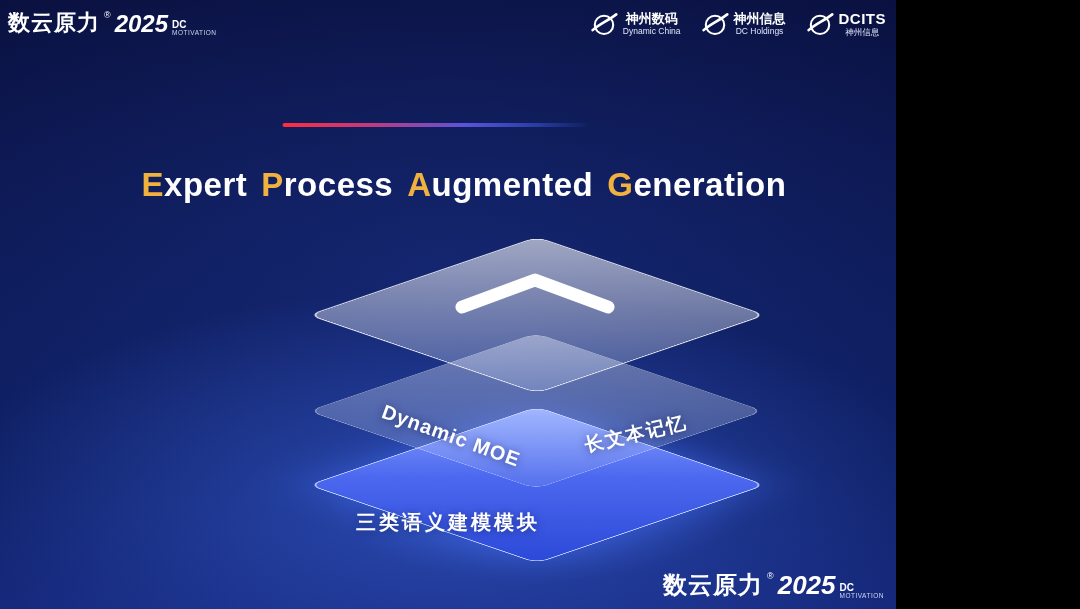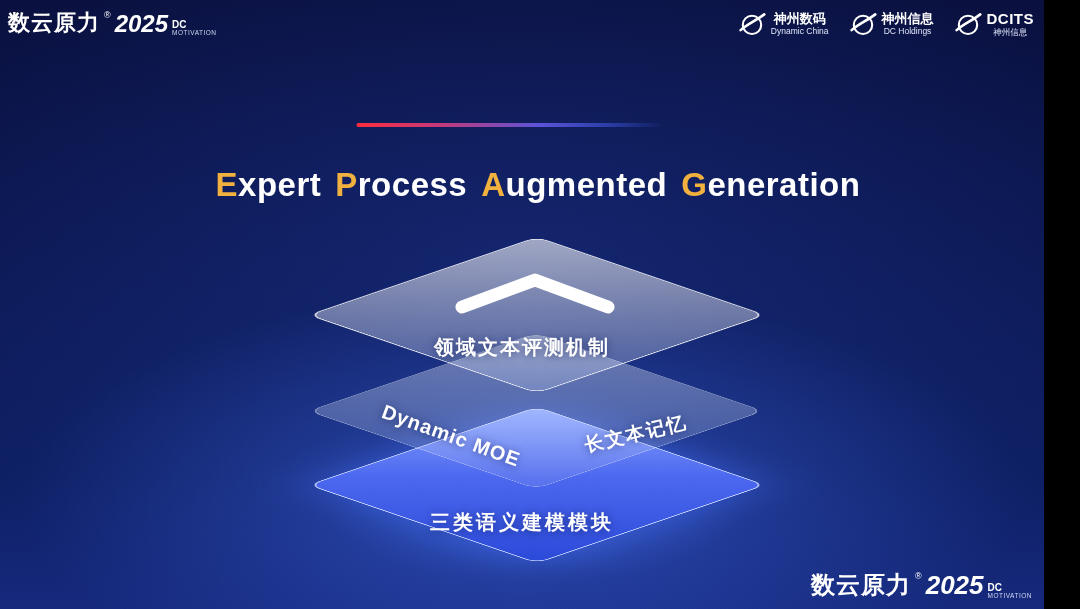--- a/index.html
+++ b/index.html
@@ -1,17 +1,17 @@
 <!DOCTYPE html>
 <html><head>
 <meta charset="utf-8">
 <style>
   html,body{margin:0;padding:0;background:#000;}
   .slide{
-    position:relative;width:1044px;height:609px;overflow:hidden;
+    position:relative;width:896px;height:609px;overflow:hidden;
     font-family:"Liberation Sans","DejaVu Sans",sans-serif;color:#fff;
     background:
       radial-gradient(ellipse 720px 300px at 50% 82%, rgba(62,104,230,0.55), rgba(20,40,120,0) 70%),
       radial-gradient(ellipse 900px 480px at 50% 45%, rgba(32,56,150,0.45), rgba(10,20,60,0) 75%),
       linear-gradient(180deg,#0a1140 0%,#0b1750 40%,#0e1f63 78%,#16297d 100%);
   }
   
   .brand{position:absolute;display:flex;align-items:flex-end;gap:4px;white-space:nowrap;}
   .brand-top{left:8px;top:8px;}
   .brand-bottom{right:12px;bottom:8px;}
@@ -150,21 +150,20 @@
 
   <div class="stack-glow"></div>
   <div class="layer layer-bottom"></div>
   <div class="layer layer-middle"></div>
   <div class="layer layer-top"></div>
 
   <svg class="chevron" width="170" height="44" viewBox="0 0 170 44">
     <polyline points="12,37 85,10 158,37" fill="none" stroke="#fff" stroke-width="13" stroke-linecap="round" stroke-linejoin="round"></polyline>
   </svg>
 
-  <div class="lbl lbl-top">领域文本评测机制</div>
   <div class="lbl lbl-mid-left">Dynamic  MOE</div>
   <div class="lbl lbl-mid-right">长文本记忆</div>
   <div class="lbl lbl-bottom">三类语义建模模块</div>
 
   <div class="brand brand-bottom">
     <span class="brand-name">数云原力</span>
     <span class="brand-reg">®</span>
     <span class="brand-year">2025</span>
     <span class="brand-tags">
       <span class="brand-tag-top">DC</span>

